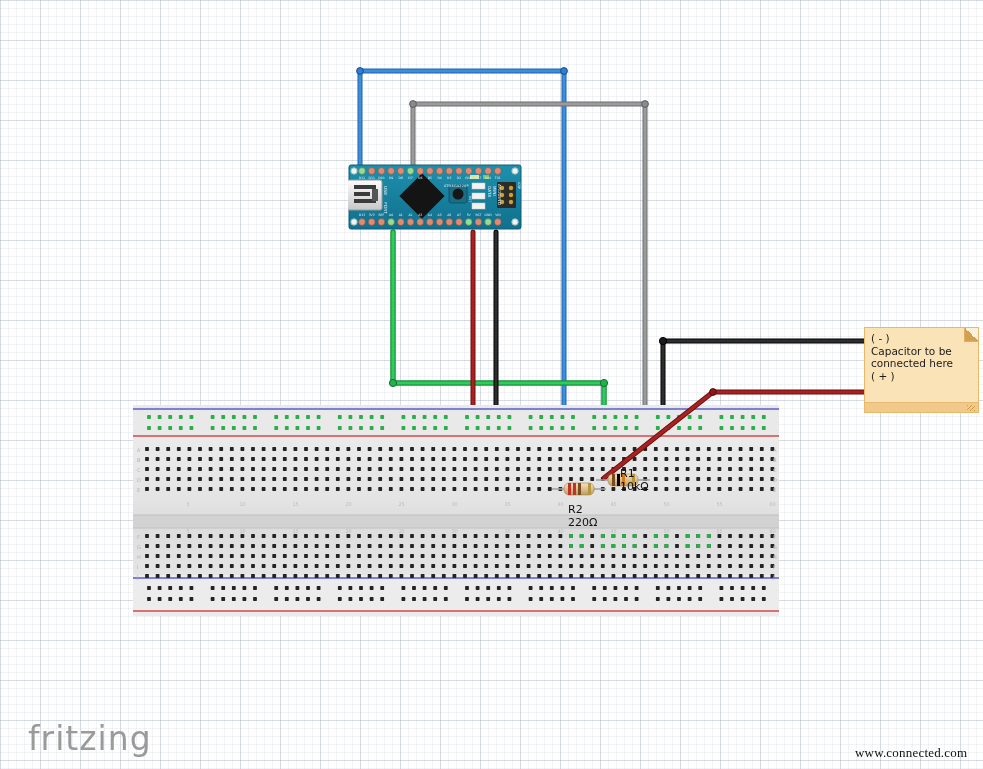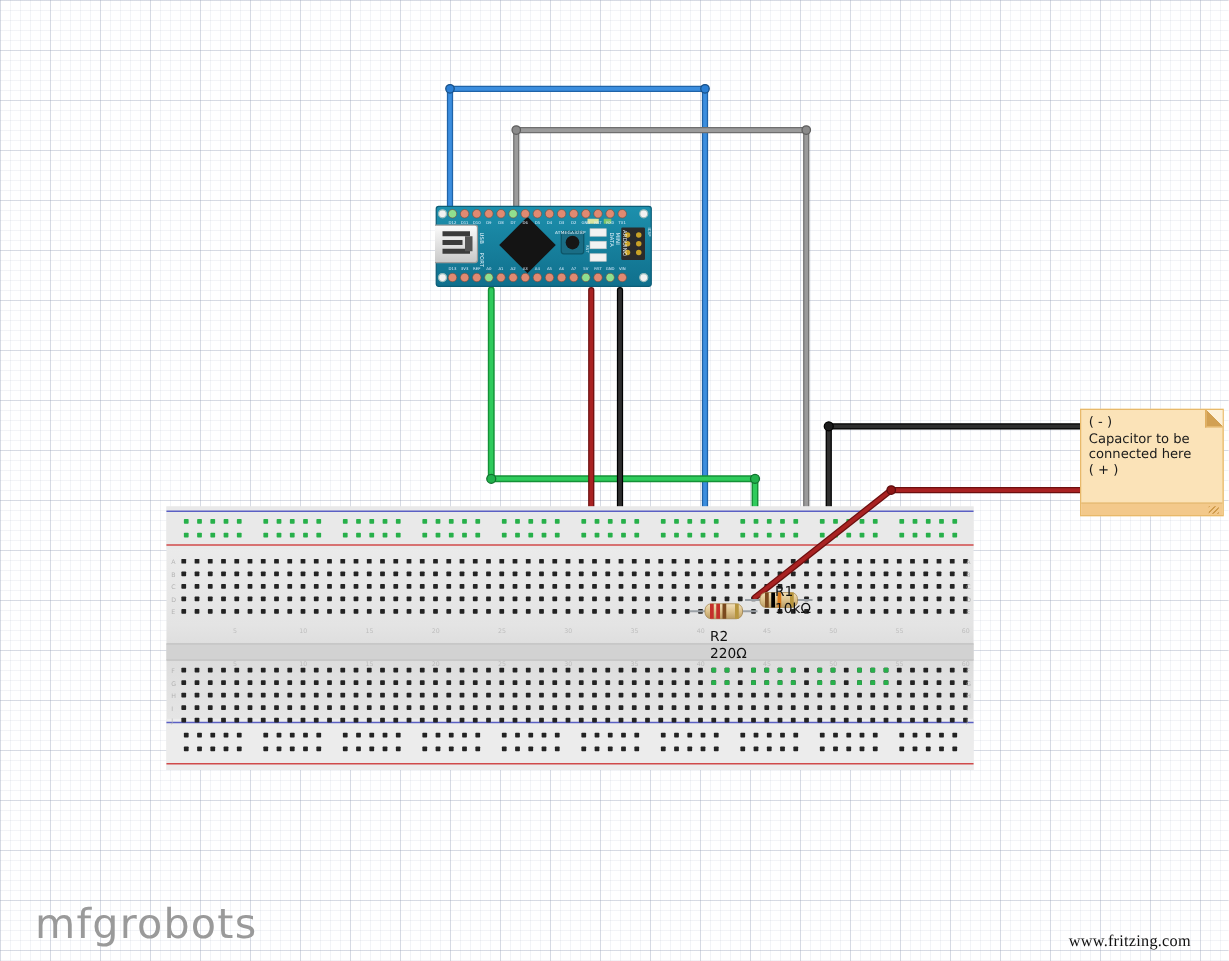--- a/index.html
+++ b/index.html
@@ -1208,15 +1208,15 @@
     <div class="fold"></div>
     <div class="body">( - )
 Capacitor to be
 connected here
 ( + )</div>
     <div class="strip">
       <div class="grip"></div>
     </div>
   </div>
 
-  <div class="fz-logo">mfgrobots</div>
-  <div class="site">www.fritzing.com</div>
+  <div class="fz-logo">fritzing</div>
+  <div class="site">www.connected.com</div>
 </div>
 
 </body></html>

